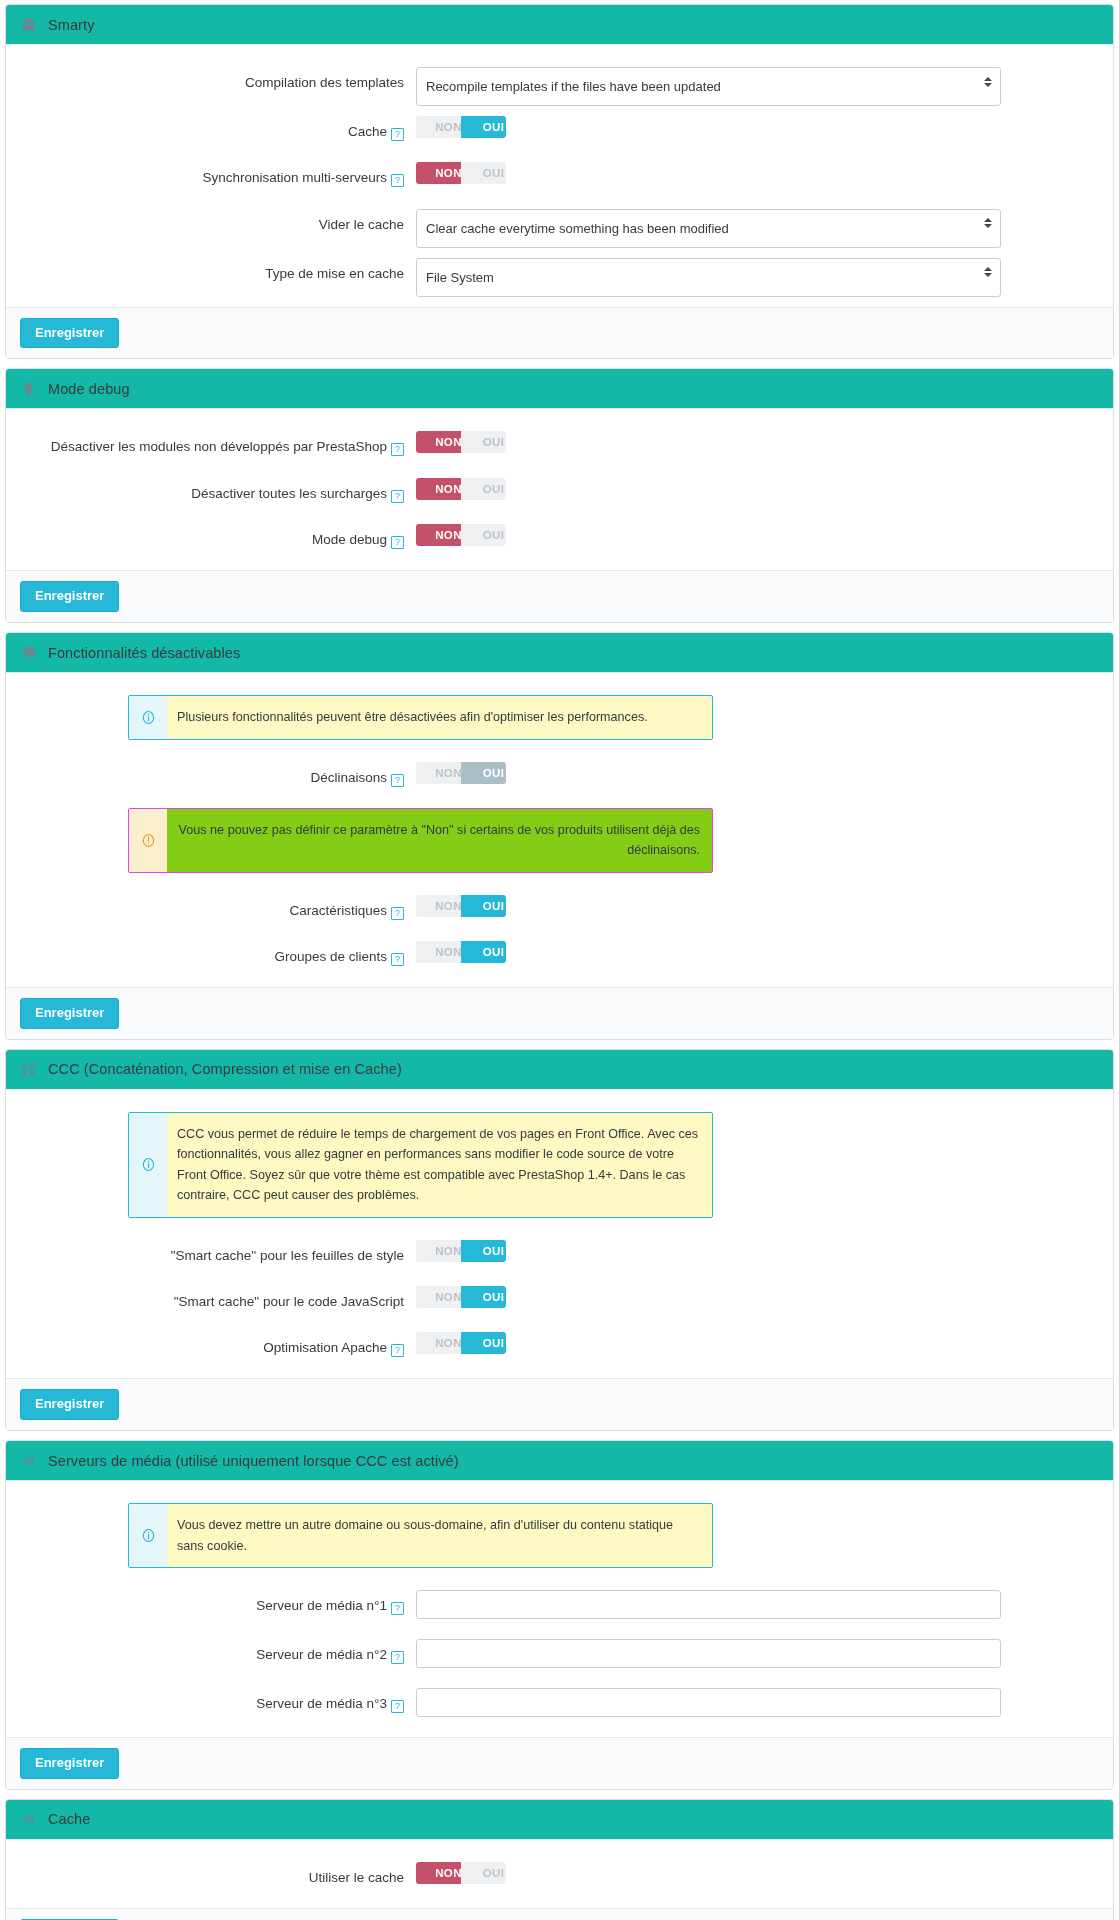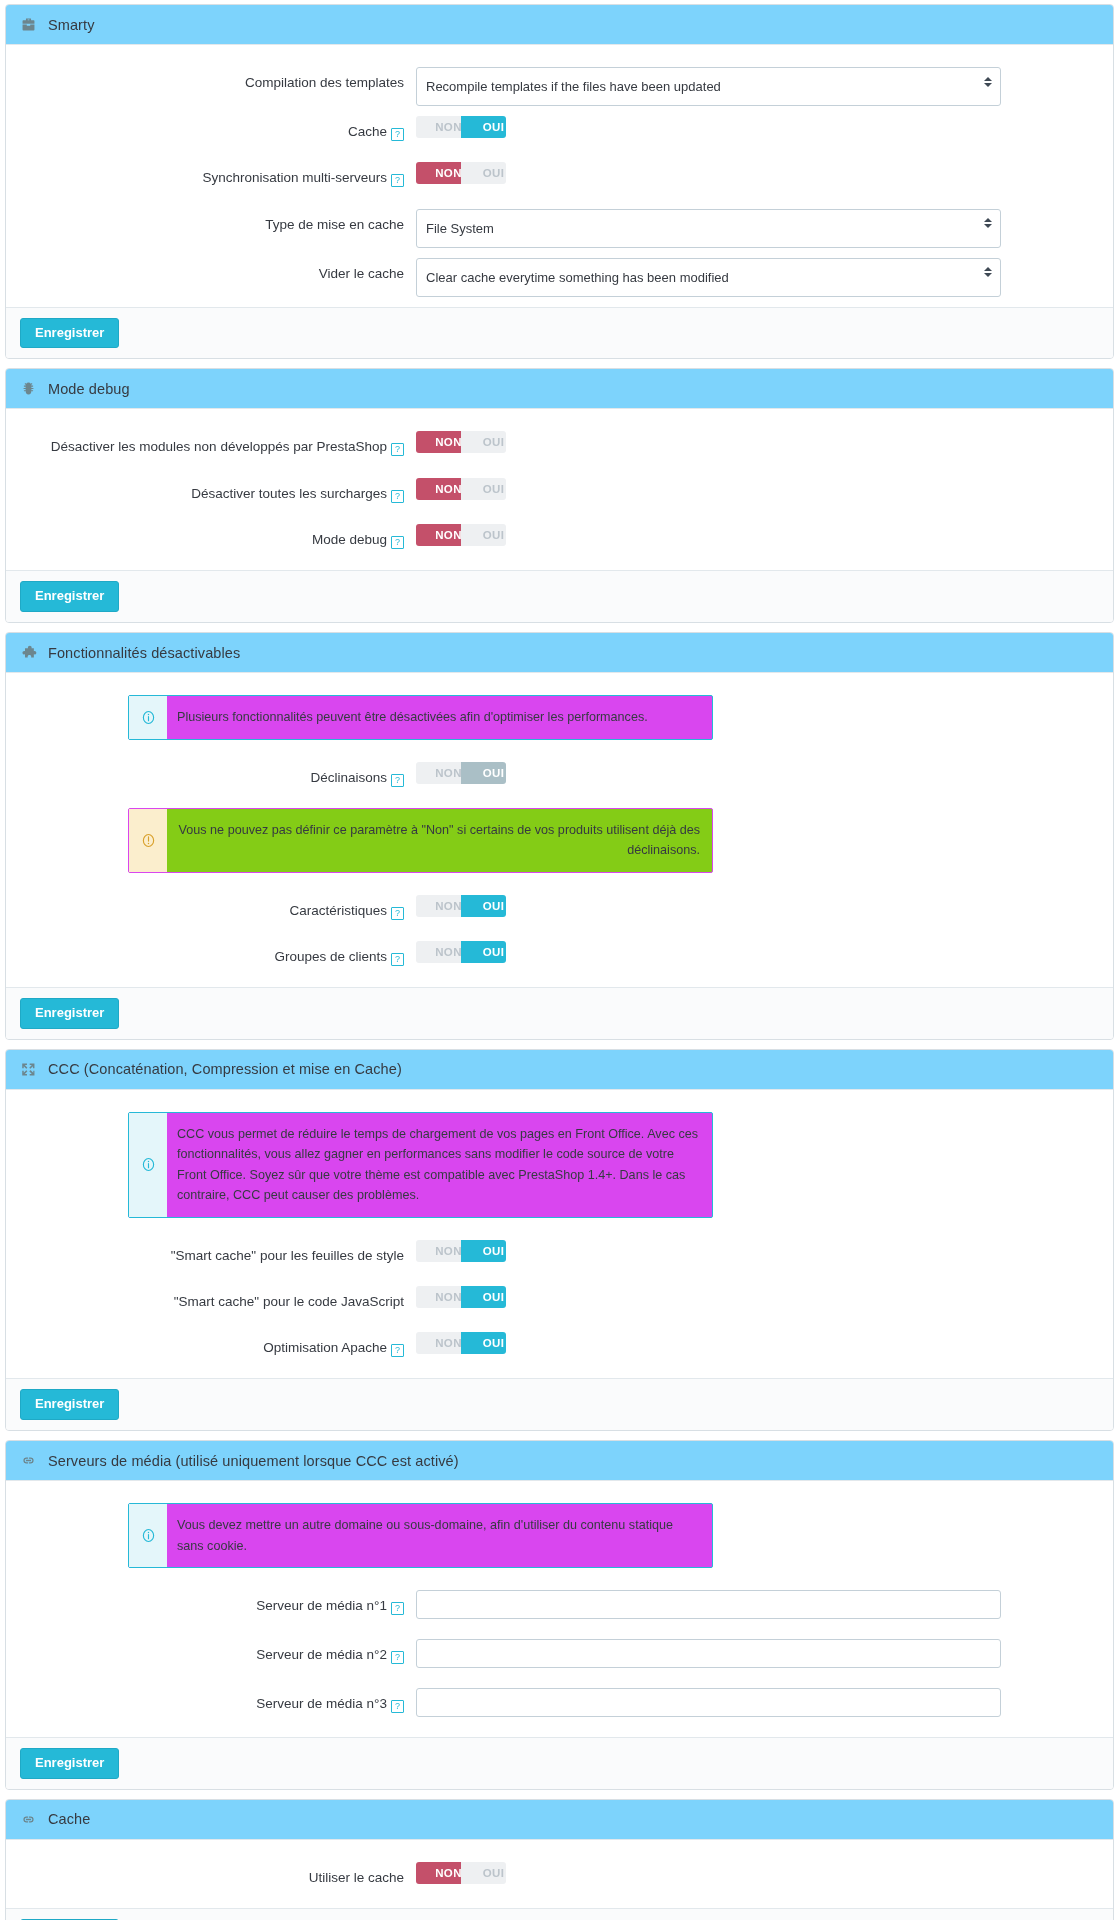--- a/index.html
+++ b/index.html
@@ -17,21 +17,21 @@
 
   
   .panel {
     background: #ffffff;
     border: 1px solid #d8dfe4;
     border-radius: 4px;
     margin-bottom: 9px;
     overflow: hidden;
   }
   .panel-head {
-    background: #7dd3fc;
+    background: #14b8a6;
     border-bottom: 1px solid #e2e8ec;
     height: 40px;
     display: flex;
     align-items: center;
     padding: 0 14px;
     gap: 11px;
   }
   .panel-head .ptitle {
     font-size: 14.5px;
     color: #363a41;
@@ -201,21 +201,21 @@
     justify-content: center;
   }
   .alert .al-text {
     padding: 11px 12px 11px 10px;
     font-size: 12.6px;
     line-height: 1.62;
     color: #363a41;
   }
   .alert.info {
     border: 1px solid #25b9d7;
-    background: #d946ef;
+    background: #fef9c3;
   }
   .alert.info .al-icon { background: #e4f6fa; color: #25b9d7; }
   .alert.warn {
     border: 1px solid #d946ef;
     background: #84cc16;
     text-align: right;
   }
   .alert.warn .al-icon { background: #fbeecd; color: #d9a12c; }
 </style>
 </head>
@@ -249,32 +249,32 @@
             </div></div>
         </div>
         <div class="form-row">
           <label class="fr-label"><span>Synchronisation multi-serveurs</span><span class="helpq">?</span></label>
           <div class="fr-control"><div class="switch">
               <span class="sw on-no">NON</span>
               <span class="sw off">OUI</span>
             </div></div>
         </div>
         <div class="form-row">
+          <label class="fr-label"><span>Vider le cache</span></label>
+          <div class="fr-control">
+            <div class="ps-select"><select><option selected="">Clear cache everytime something has been modified</option><option>Clear cache everytime</option></select><span class="spin">
+                <i class="up"></i>
+                <i class="down"></i>
+              </span></div>
+          </div>
+        </div>
+        <div class="form-row">
           <label class="fr-label"><span>Type de mise en cache</span></label>
           <div class="fr-control">
             <div class="ps-select"><select><option selected="">File System</option><option>MySQL</option></select><span class="spin">
-                <i class="up"></i>
-                <i class="down"></i>
-              </span></div>
-          </div>
-        </div>
-        <div class="form-row">
-          <label class="fr-label"><span>Vider le cache</span></label>
-          <div class="fr-control">
-            <div class="ps-select"><select><option selected="">Clear cache everytime something has been modified</option><option>Clear cache everytime</option></select><span class="spin">
                 <i class="up"></i>
                 <i class="down"></i>
               </span></div>
           </div>
         </div>
       </div>
       <div class="panel-foot">
         <button class="btn-save">Enregistrer</button>
       </div>
     </section>

